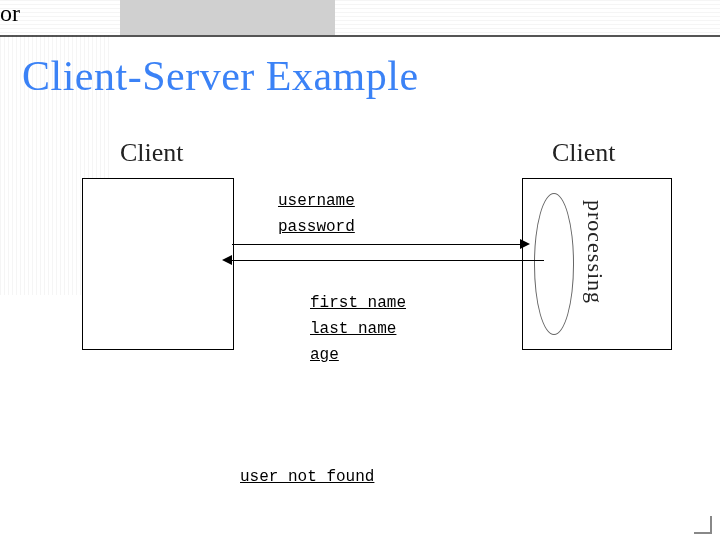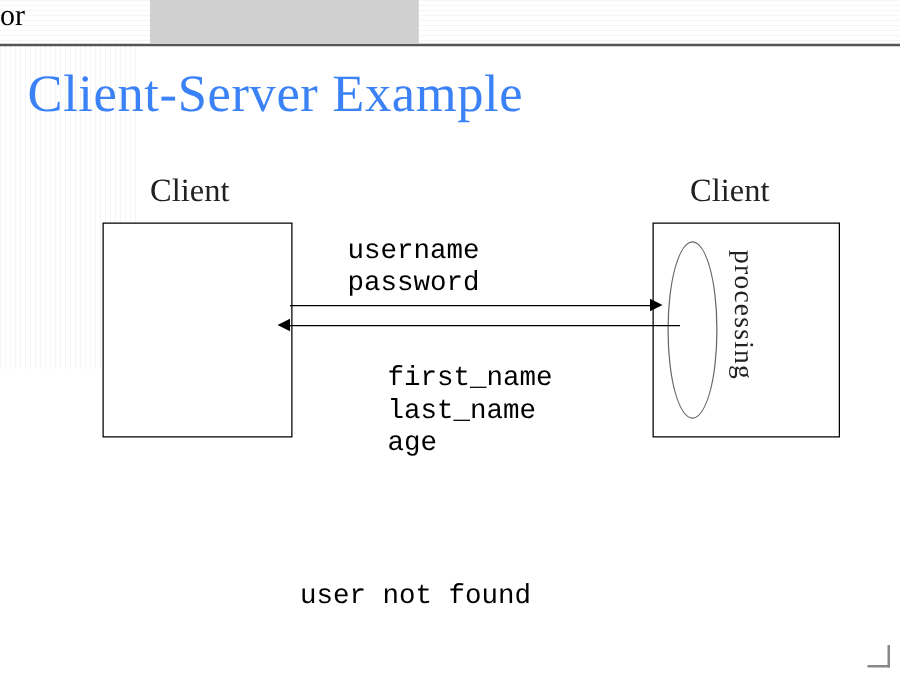--- a/index.html
+++ b/index.html
@@ -62,25 +62,26 @@
   .client-box, .server-box {
     position: absolute;
     border: 1.5px solid #000;
     background: #fff;
   }
   .client-box { left: 82px;  top: 178px; width: 150px; height: 170px; }
   .server-box { left: 522px; top: 178px; width: 148px; height: 170px; }
 
   .mono {
     font-family: "Courier New", Courier, monospace;
-    font-size: 22px;
+    font-size: 16px;
     line-height: 26px;
     color: #000;
     position: absolute;
     white-space: pre;
+    text-decoration: underline;
   }
   .req-text  { left: 278px; top: 188px; }
   .resp-text { left: 278px; top: 290px; margin-left: 32px; }
   .or-text   { left: 330px; top: 378px; font-family: "Times New Roman", serif; font-size: 24px; }
   .notfound-text { left: 240px; top: 418px; margin-top: 46px; }
 
   .arrow-line {
     position: absolute;
     height: 0;
     border-top: 1.5px solid #000;

